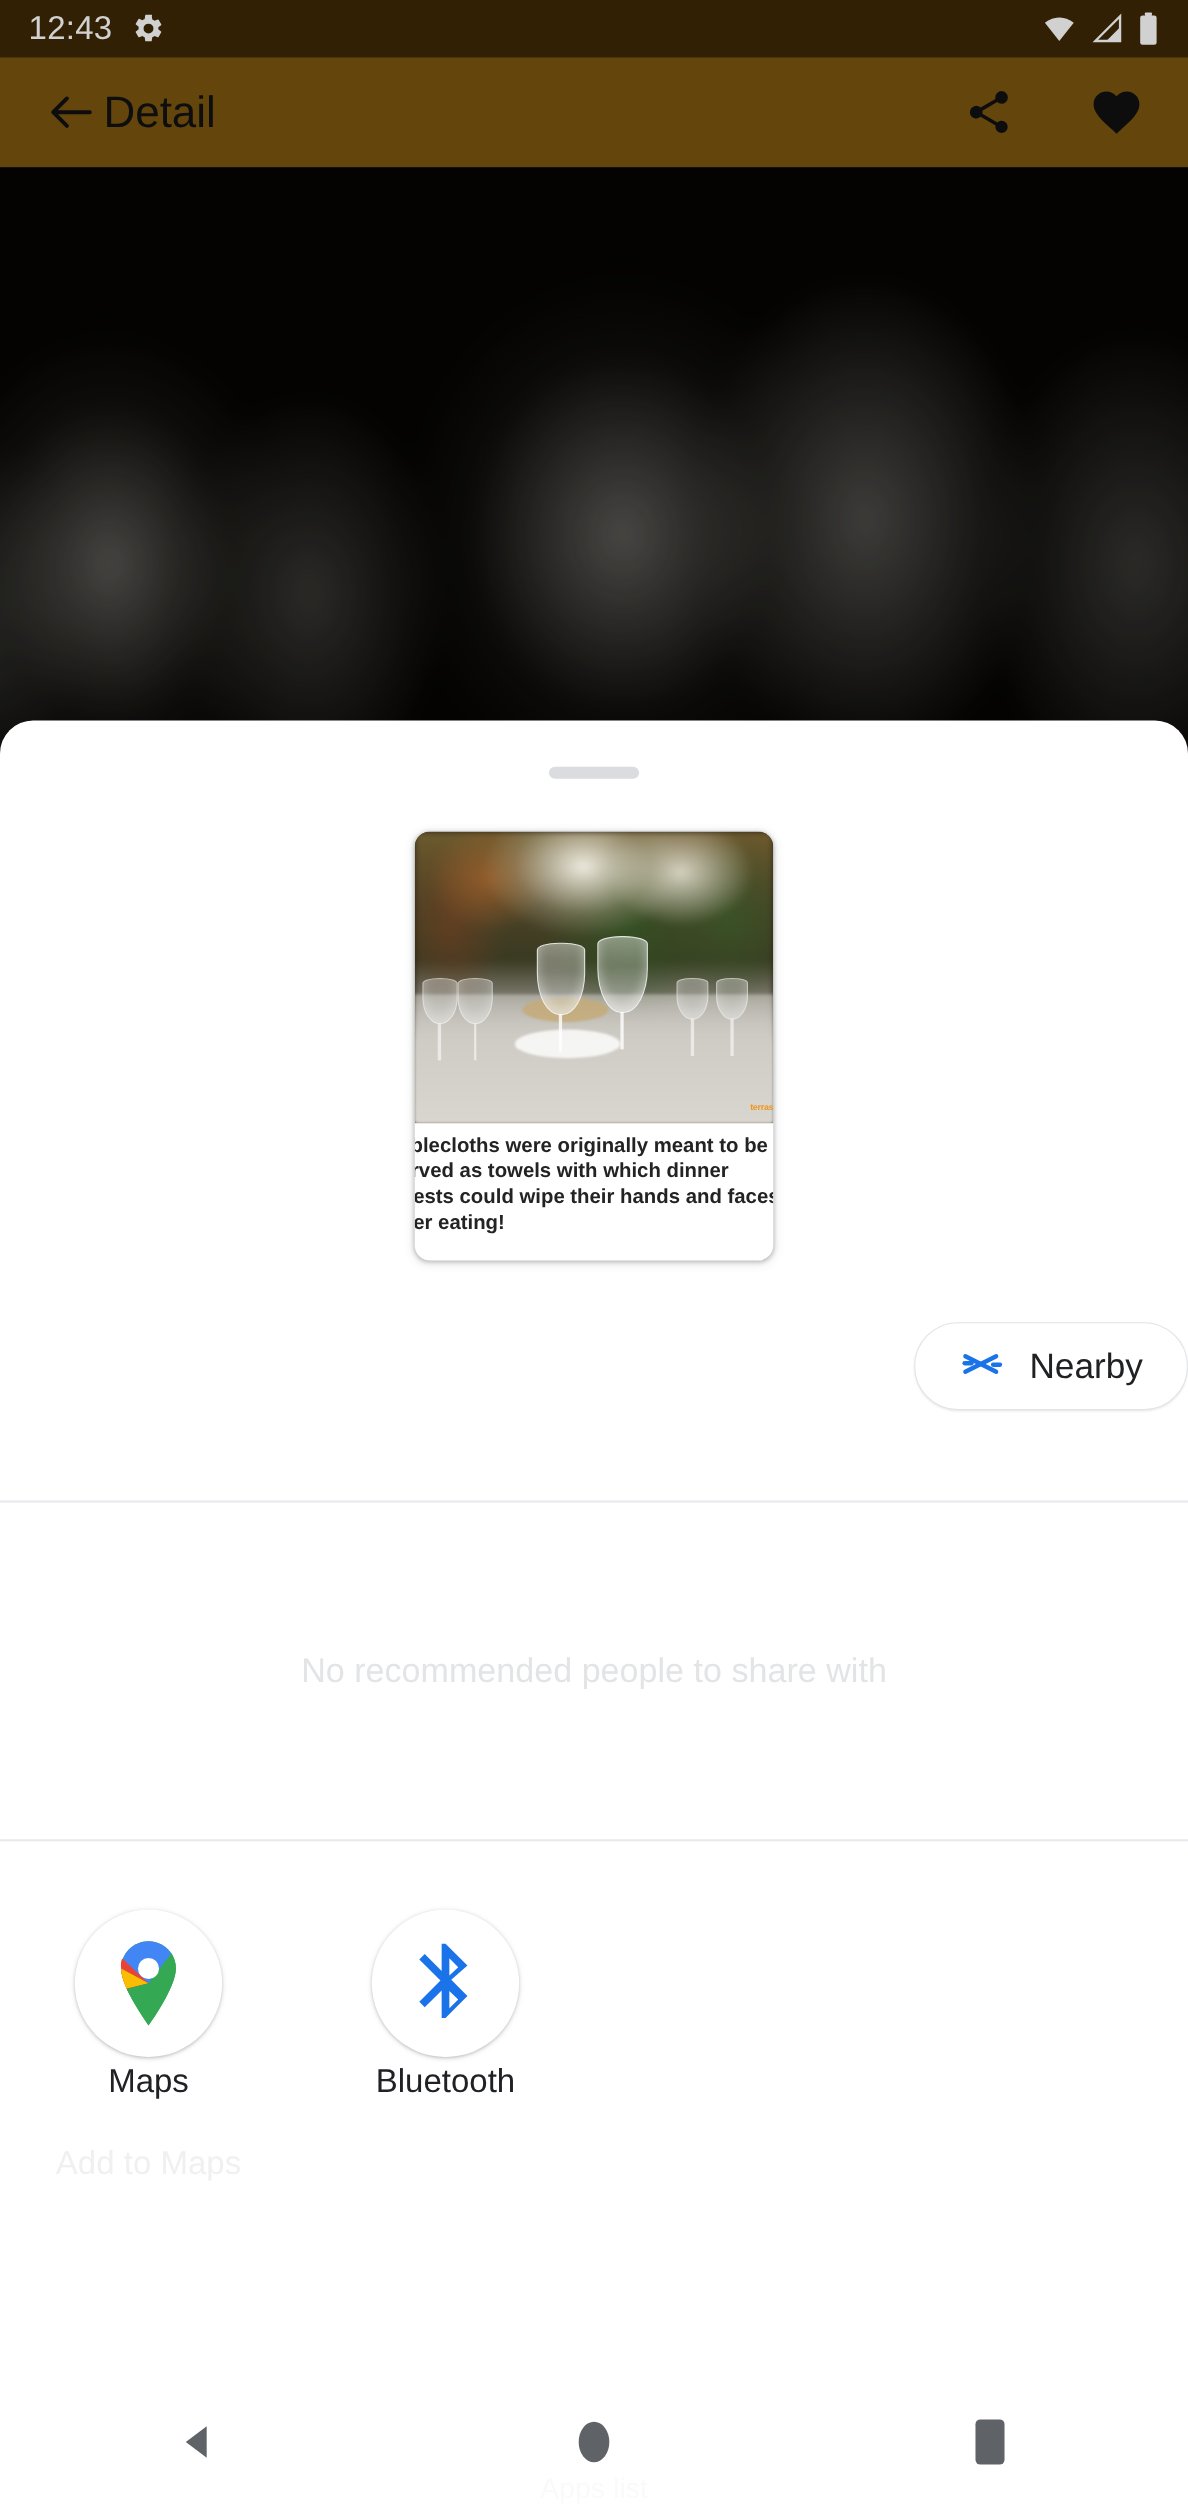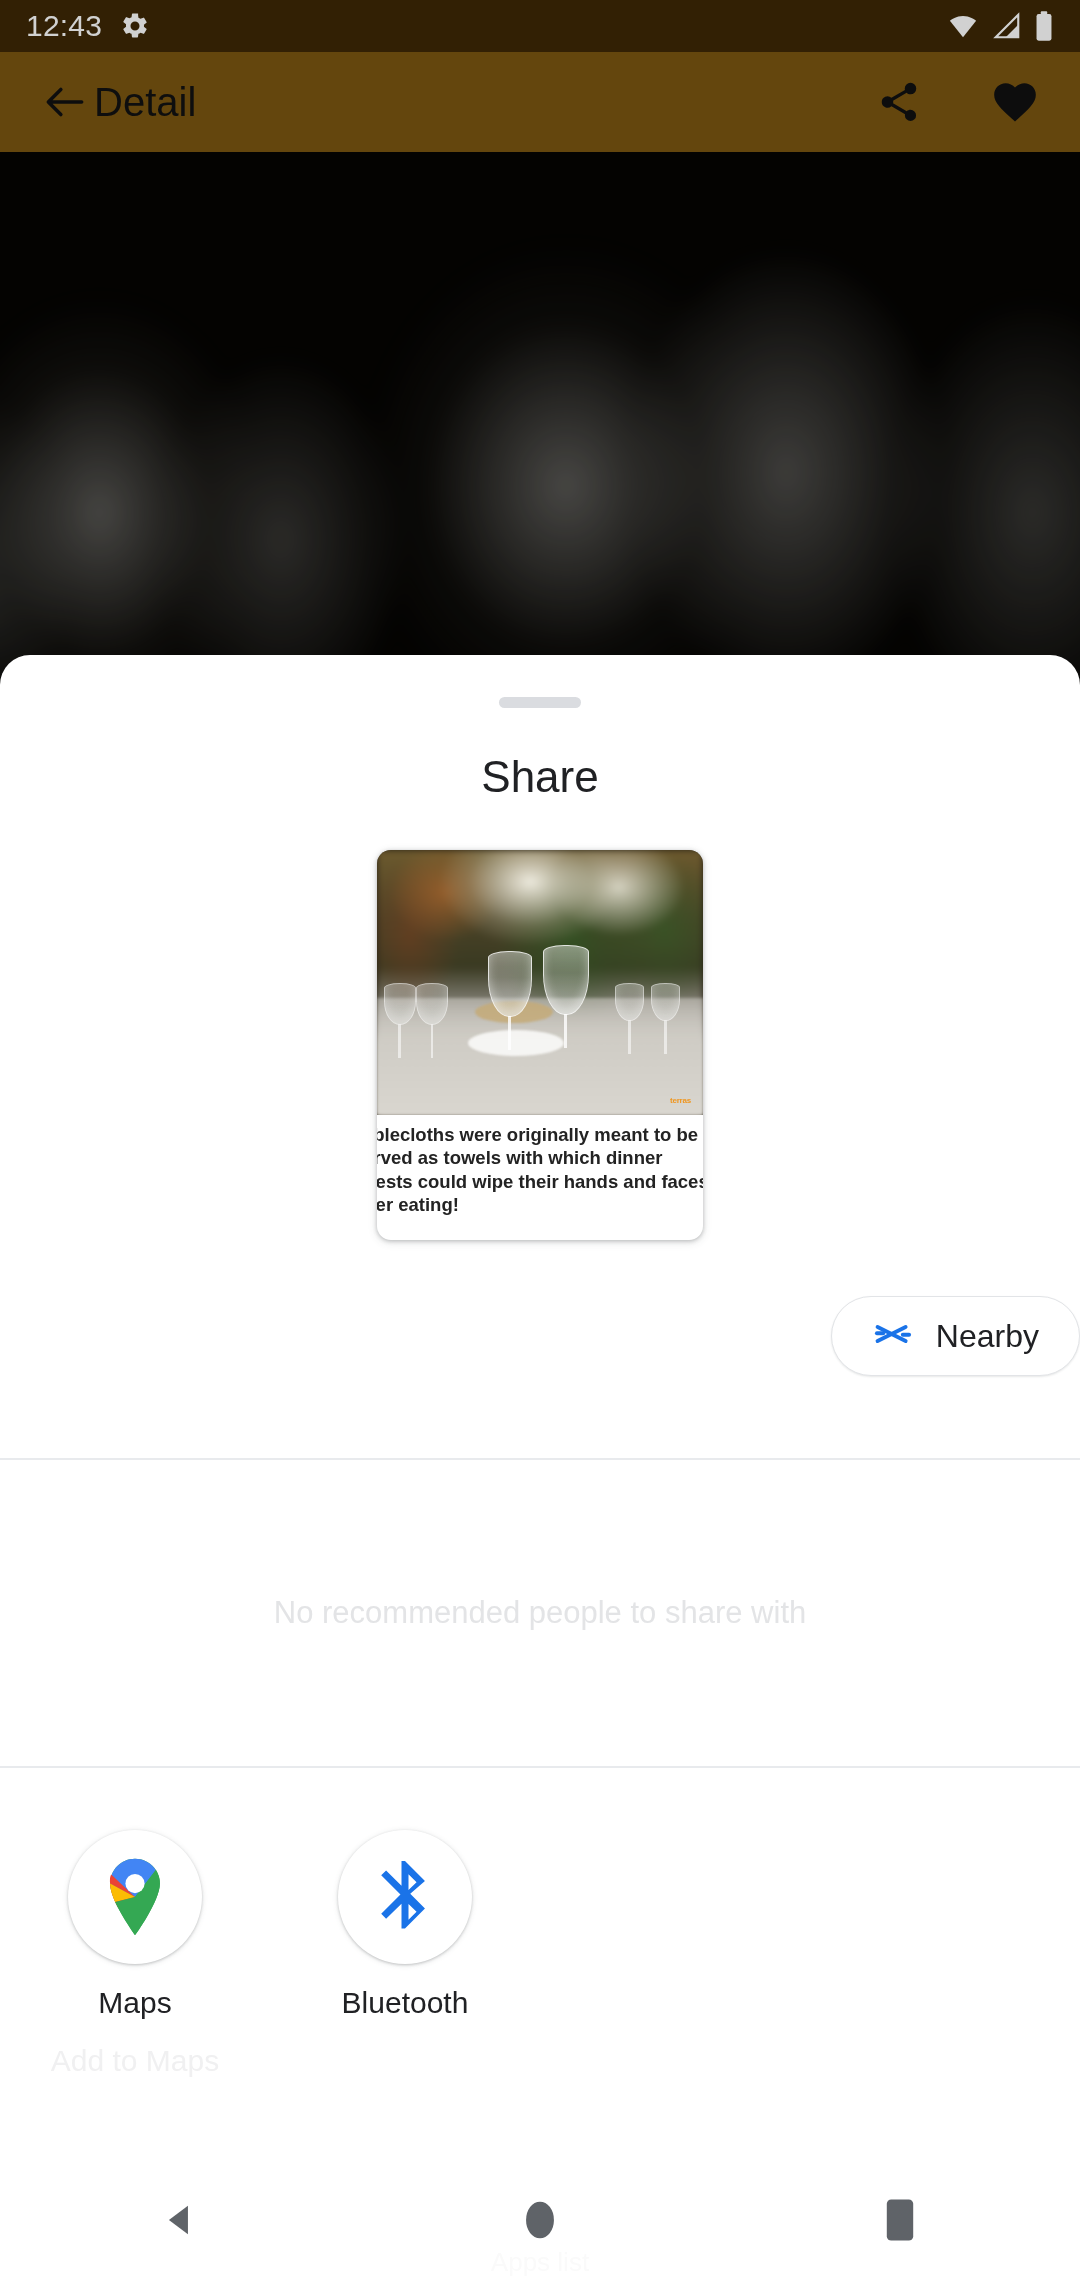--- a/index.html
+++ b/index.html
@@ -229,21 +229,21 @@
   .plate {
     position: absolute;
     border-radius: 50%;
     background: rgba(252,252,250,0.85);
     filter: blur(1px);
   }
   .plate-a { left: 28%; top: 68%; width: 96px; height: 26px; }
   .plate-b { left: 30%; top: 57%; width: 78px; height: 22px; background: rgba(196,170,120,0.85); }
   .pp-watermark {
     position: absolute;
-    right: 12px;
+    right: 0;
     bottom: 10px;
     font-size: 8px;
     font-weight: bold;
     color: #f0961e;
     font-family: "Liberation Sans", sans-serif;
     letter-spacing: -0.2px;
   }
   .preview-caption {
     flex: 1;
     padding: 8px 0 0 0;
@@ -322,21 +322,21 @@
     border-radius: 50%;
     background: #ffffff;
     box-shadow: 0 1px 3px rgba(60,64,67,0.28), 0 1px 6px rgba(60,64,67,0.10);
     display: flex;
     align-items: center;
     justify-content: center;
     overflow: hidden;
   }
   .app-icon-circle.flat { box-shadow: none; }
   .app-label {
-    margin-top: 22px;
+    margin-top: 6px;
     font-size: 30px;
     color: #202124;
     font-family: "Liberation Sans", sans-serif;
     white-space: nowrap;
   }
   .app-sublabel {
     position: absolute;
     top: 214px;
     font-size: 30px;
     color: #f0f0f1;
@@ -427,21 +427,20 @@
       </div>
     </div>
 
     <div class="bg-dim"></div>
   </div>
 
   <div class="sheet">
 
     <div class="drag-handle"></div>
 
-    <div class="sheet-title">Share</div>
 
     <div class="preview-wrap">
       <div class="preview-card">
         <div class="preview-photo">
           <div class="pp-bg"></div>
           <div class="pp-table"></div>
           <div class="plate plate-b"></div>
           <div class="plate plate-a"></div>
           <div class="glass glass-sm glass-s1"></div>
           <div class="glass glass-sm glass-s2"></div>

